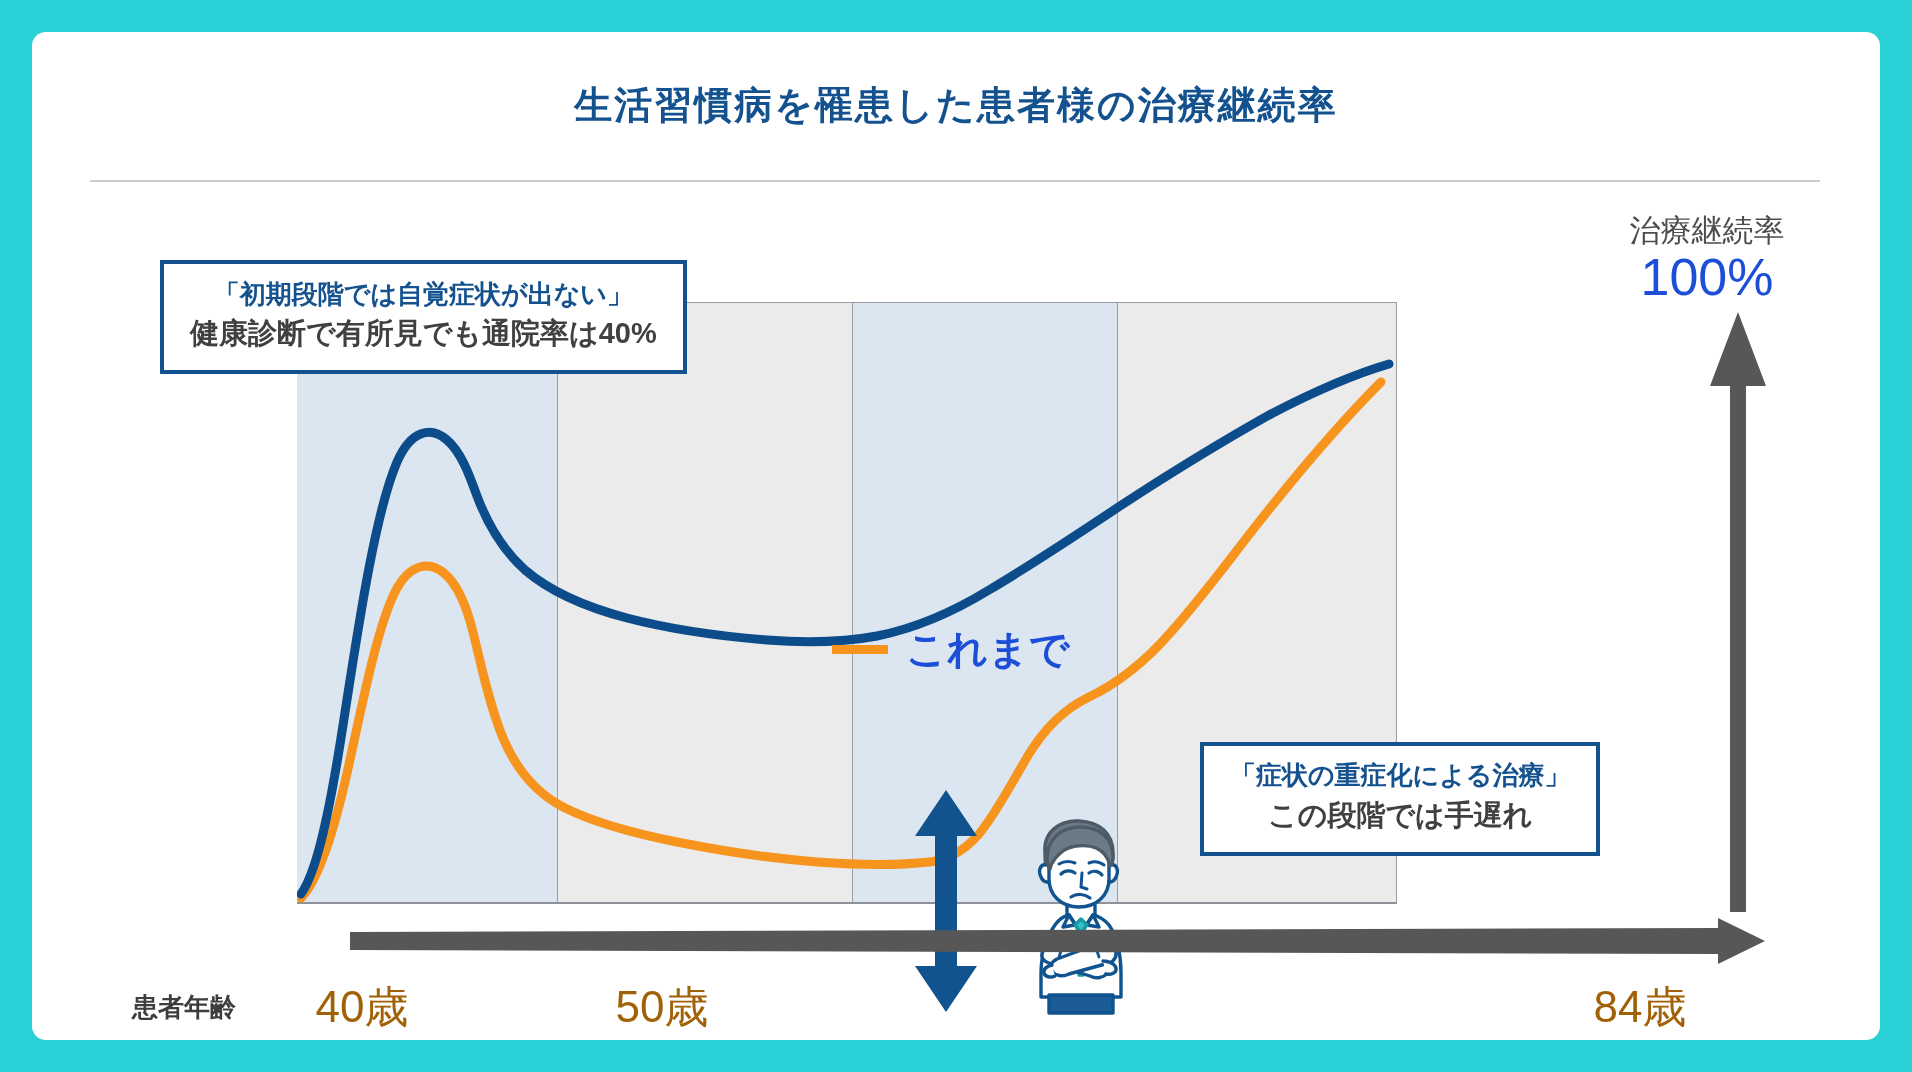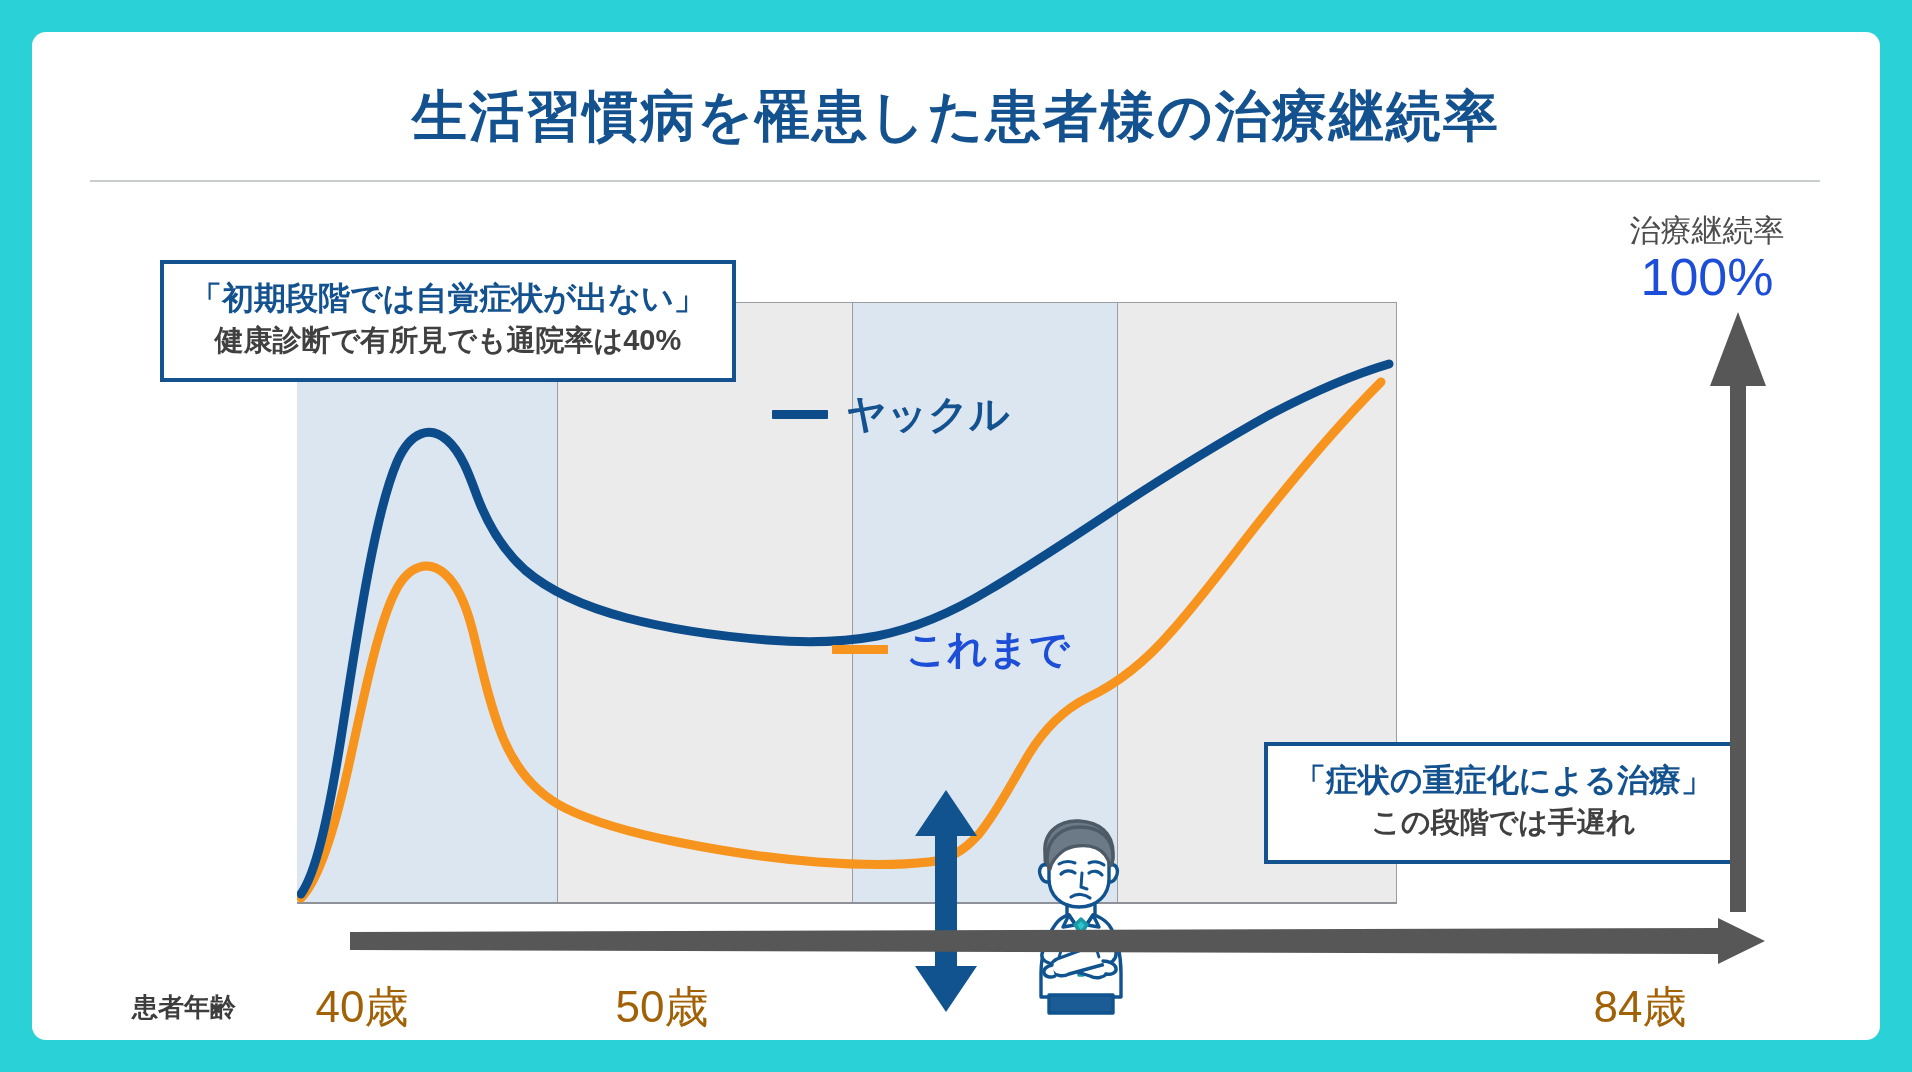--- a/index.html
+++ b/index.html
@@ -21,21 +21,21 @@
     width: 1848px; height: 1008px;
     background: #ffffff;
     border-radius: 14px;
   }
 
   
   #title {
     position: absolute;
     left: 0; top: 48px; width: 1848px;
     text-align: center;
-    font-size: 55px;
+    font-size: 38px;
     font-weight: bold;
     letter-spacing: 2px;
     color: #14528f;
     white-space: nowrap;
   }
   #title-rule {
     position: absolute;
     left: 58px; top: 148px;
     width: 1730px; height: 2px;
     background: #c9ccd1;
@@ -99,29 +99,29 @@
   
   .callout {
     position:absolute;
     background:#ffffff;
     border:4px solid #14528f;
     text-align:center;
     padding:14px 26px 18px 26px;
     white-space:nowrap;
   }
   .callout-main {
-    font-size:32px; font-weight:bold; color:#14528f;
+    font-size:26px; font-weight:bold; color:#14528f;
     letter-spacing:0px; line-height:1.25;
   }
   .callout-sub {
     font-size:29px; font-weight:bold; color:#404040;
     line-height:1.3; margin-top:4px;
   }
   #callout-early { left:128px; top:228px; }
-  #callout-late  { left:1232px; top:710px; }
+  #callout-late  { left:1168px; top:710px;font-family:Liberation Serif, serif; }
 
   
   #gap-arrow { position:absolute; left:614px; top:488px; width:70px; height:222px; }
 
   
   #person { position:absolute; left:700px; top:513px; width:160px; height:200px; }
 </style>
 </head>
 <body>
 
@@ -232,24 +232,20 @@
           <path d="M55 150 C50 151 46 154 47 158 C48 162 54 163 58 161" fill="#ffffff"></path>
 
           <path d="M66 130 L62 142" stroke-width="2.8"></path>
           <path d="M98 130 L102 142" stroke-width="2.8"></path>
 
           <path d="M52 180 L116 180 L116 198 L52 198 Z" fill="#1b5b96" stroke="#10538f"></path>
         </g>
       </svg>
     </div>
 
-    <div class="legend" id="legend-yakkuru">
-      <span class="legend-swatch" style="background:#0d4c8b;"></span>
-      <span class="legend-text">ヤックル</span>
-    </div>
     <div class="legend" id="legend-korekara">
       <span class="legend-swatch" style="background:#f7941e;"></span>
       <span class="legend-text">これまで</span>
     </div>
 
     <div class="callout" id="callout-early">
       <div class="callout-main">「初期段階では自覚症状が出ない」</div>
       <div class="callout-sub">健康診断で有所見でも通院率は40%</div>
     </div>
     <div class="callout" id="callout-late">

